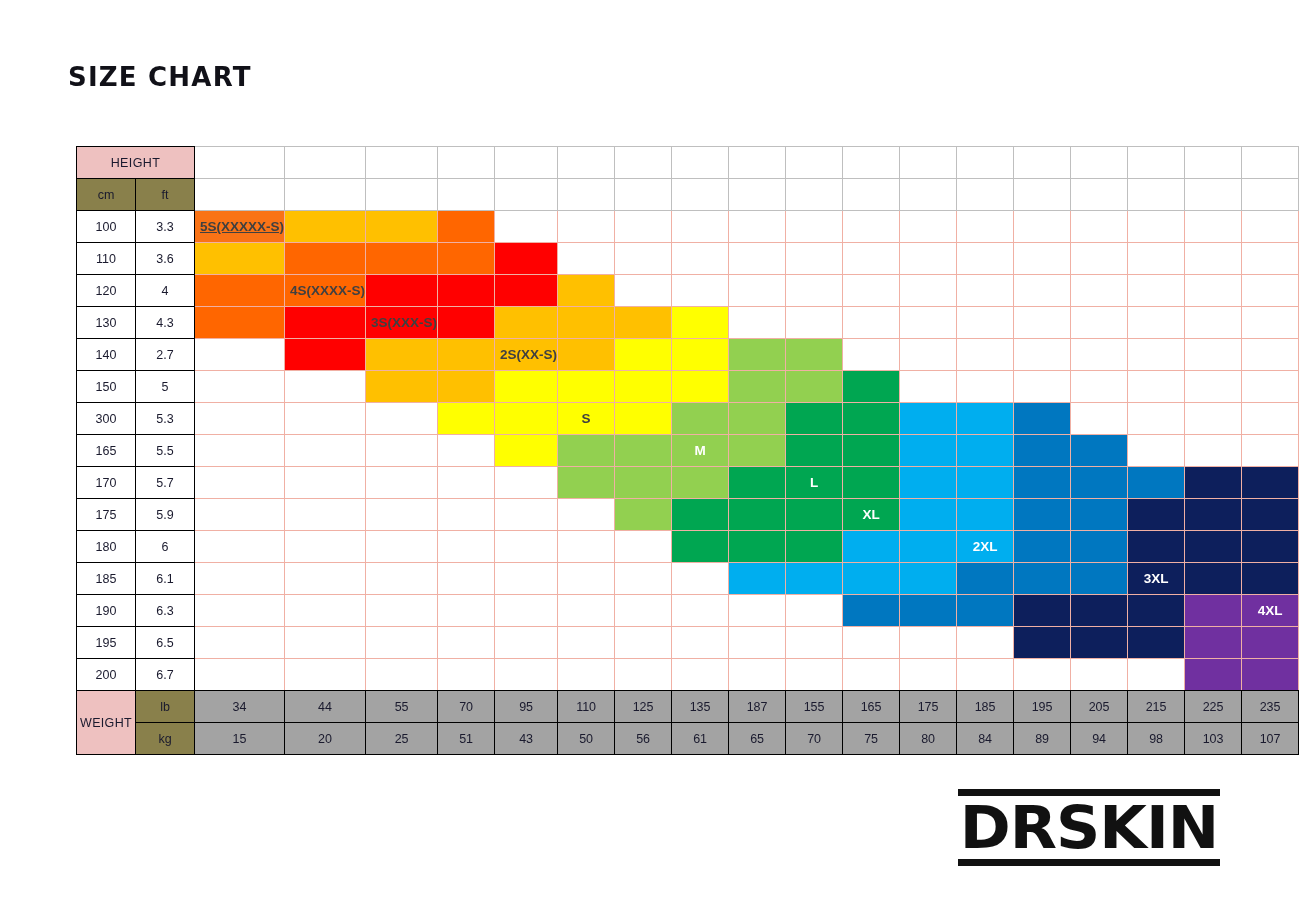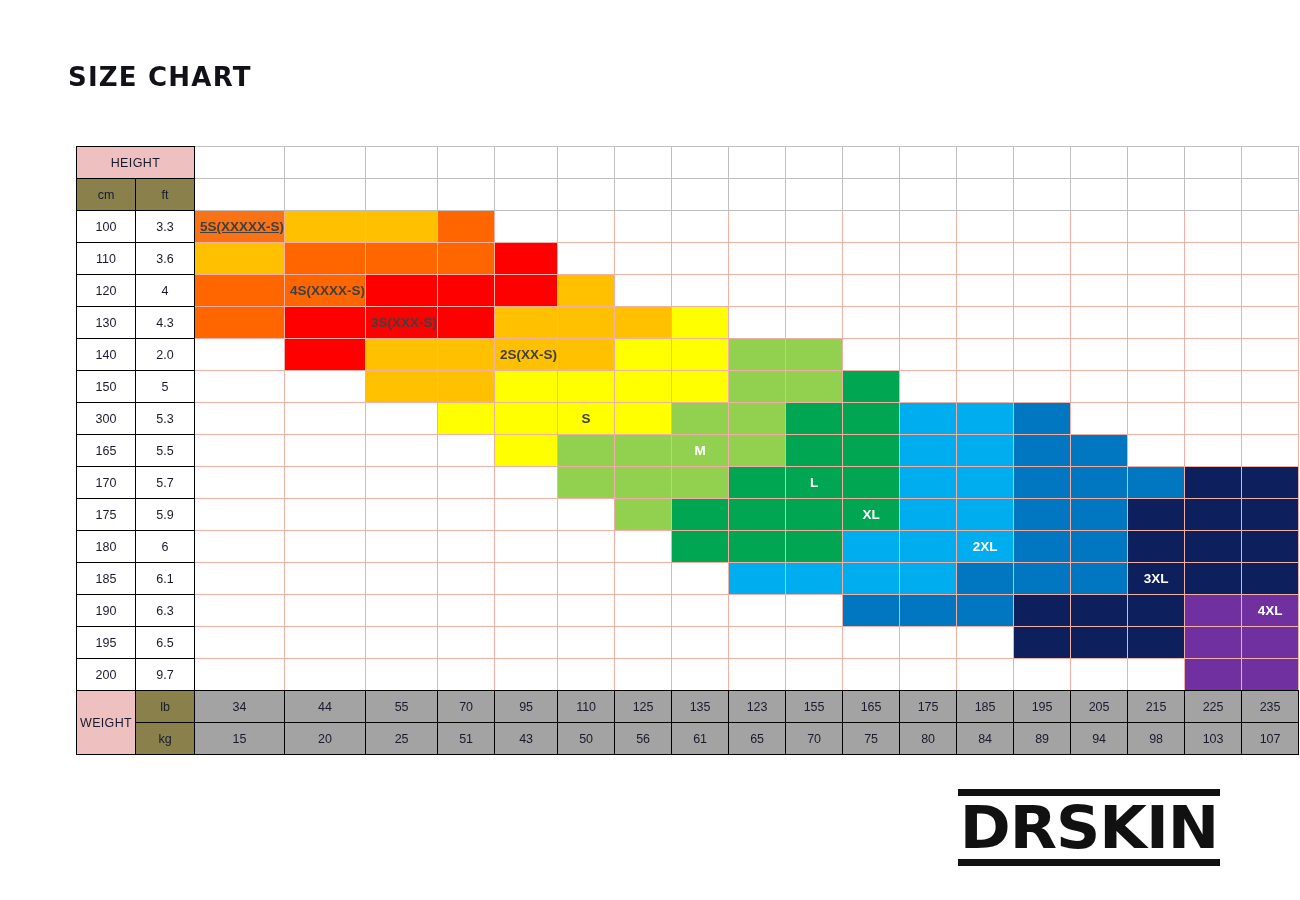--- a/index.html
+++ b/index.html
@@ -273,21 +273,21 @@
           <td class="g" style="background: rgb(255, 255, 255);"></td>
           <td class="g" style="background: rgb(255, 255, 255);"></td>
           <td class="g" style="background: rgb(255, 255, 255);"></td>
           <td class="g" style="background: rgb(255, 255, 255);"></td>
           <td class="g" style="background: rgb(255, 255, 255);"></td>
           <td class="g" style="background: rgb(255, 255, 255);"></td>
           <td class="g" style="background: rgb(255, 255, 255);"></td>
         </tr>
         <tr>
           <td class="lbl-cm">140</td>
-          <td class="lbl-ft edge-right">2.0</td>
+          <td class="lbl-ft edge-right">2.7</td>
           <td class="g" style="background: rgb(255, 255, 255);"></td>
           <td class="g" style="background: rgb(255, 0, 0);"></td>
           <td class="g" style="background: rgb(255, 192, 0);"></td>
           <td class="g" style="background: rgb(255, 192, 0);"></td>
           <td class="g lead dark" style="background: rgb(255, 192, 0);">2S(XX-S)</td>
           <td class="g" style="background: rgb(255, 192, 0);"></td>
           <td class="g" style="background: rgb(255, 255, 0);"></td>
           <td class="g" style="background: rgb(255, 255, 0);"></td>
           <td class="g" style="background: rgb(146, 208, 80);"></td>
           <td class="g" style="background: rgb(146, 208, 80);"></td>
@@ -493,21 +493,21 @@
           <td class="g" style="background: rgb(255, 255, 255);"></td>
           <td class="g" style="background: rgb(255, 255, 255);"></td>
           <td class="g" style="background: rgb(13, 31, 92);"></td>
           <td class="g" style="background: rgb(13, 31, 92);"></td>
           <td class="g" style="background: rgb(13, 31, 92);"></td>
           <td class="g" style="background: rgb(112, 48, 160);"></td>
           <td class="g" style="background: rgb(112, 48, 160);"></td>
         </tr>
         <tr class="row-lastdata">
           <td class="lbl-cm">200</td>
-          <td class="lbl-ft edge-right">9.7</td>
+          <td class="lbl-ft edge-right">6.7</td>
           <td class="g" style="background: rgb(255, 255, 255);"></td>
           <td class="g" style="background: rgb(255, 255, 255);"></td>
           <td class="g" style="background: rgb(255, 255, 255);"></td>
           <td class="g" style="background: rgb(255, 255, 255);"></td>
           <td class="g" style="background: rgb(255, 255, 255);"></td>
           <td class="g" style="background: rgb(255, 255, 255);"></td>
           <td class="g" style="background: rgb(255, 255, 255);"></td>
           <td class="g" style="background: rgb(255, 255, 255);"></td>
           <td class="g" style="background: rgb(255, 255, 255);"></td>
           <td class="g" style="background: rgb(255, 255, 255);"></td>
@@ -524,21 +524,21 @@
           <td class="hdr-weight" rowspan="2">WEIGHT</td>
           <td class="hdr-unit edge-right">lb</td>
           <td class="w-val">34</td>
           <td class="w-val">44</td>
           <td class="w-val">55</td>
           <td class="w-val">70</td>
           <td class="w-val">95</td>
           <td class="w-val">110</td>
           <td class="w-val">125</td>
           <td class="w-val">135</td>
-          <td class="w-val">123</td>
+          <td class="w-val">187</td>
           <td class="w-val">155</td>
           <td class="w-val">165</td>
           <td class="w-val">175</td>
           <td class="w-val">185</td>
           <td class="w-val">195</td>
           <td class="w-val">205</td>
           <td class="w-val">215</td>
           <td class="w-val">225</td>
           <td class="w-val">235</td>
         </tr>

